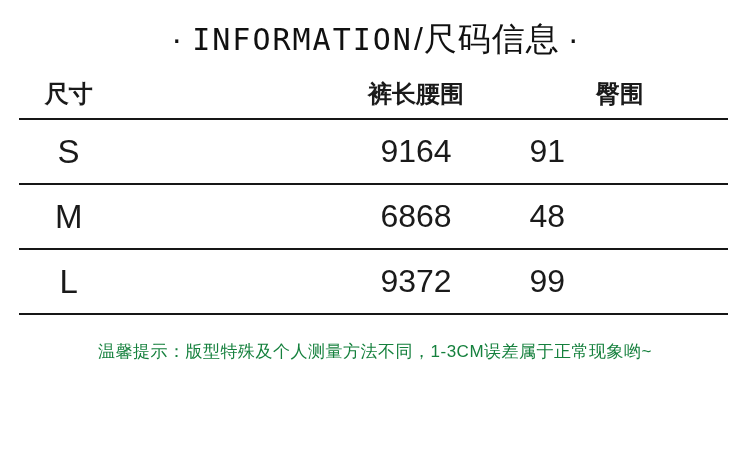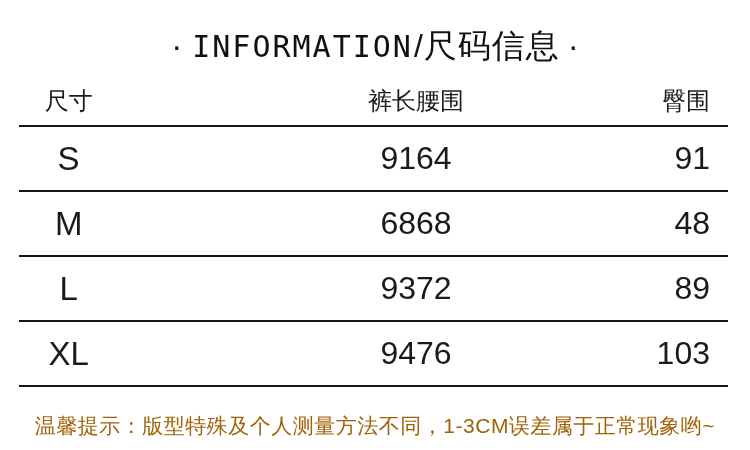--- a/index.html
+++ b/index.html
@@ -7,21 +7,21 @@
     padding: 0;
     width: 750px;
     height: 450px;
     background: #ffffff;
     overflow: hidden;
     font-family: "Liberation Sans", sans-serif;
     color: #1a1a1a;
   }
   
   .title {
-    margin-top: 23px;
+    margin-top: 16px;
     height: 46px;
     line-height: 46px;
     text-align: center;
     white-space: nowrap;
     color: #111111;
   }
   .title .dot {
     font-size: 33px;
     vertical-align: baseline;
   }
@@ -46,42 +46,42 @@
     border-collapse: collapse;
     table-layout: fixed;
     width: 709px;
     margin: 0 0 0 19px;
   }
   .size-table thead tr { height: 57px; }
   .size-table th {
     vertical-align: bottom;
     padding: 0 0 8px 0;
     font-size: 24px;
-    font-weight: normal;
+    font-weight: bold;
     border-bottom: 2px solid #161616;
   }
   .size-table tbody tr { height: 65px; }
   .size-table td {
     vertical-align: middle;
     padding: 0;
     font-size: 32px;
     border-bottom: 2px solid #161616;
   }
   .col-size   { text-align: center; }
   .col-length { text-align: right; }
   .col-waist  { text-align: left; }
-  .col-hip    { text-align: right; padding-right: 18px !important; }
+  .col-hip    { padding-right: 18px !important; }
   td.col-size { font-size: 33px; }
   
   .footer-note {
     margin-top: 25px;
     text-align: center;
-    font-size: 21px;
+    font-size: 17px;
     letter-spacing: 0.5px;
-    color: #a16207;
+    color: #15803d;
     white-space: nowrap;
   }
 </style>
 </head>
 <body>
 
 <div class="title">
   <span class="dot dot-left">·</span><span class="latin">INFORMATION</span><span class="sep">/</span><span class="cjk">尺码信息</span><span class="dot dot-right">·</span>
 </div>
 
@@ -110,24 +110,18 @@
     <tr>
       <td class="col-size">M</td>
       <td class="col-length">68</td>
       <td class="col-waist">68</td>
       <td class="col-hip">48</td>
     </tr>
     <tr>
       <td class="col-size">L</td>
       <td class="col-length">93</td>
       <td class="col-waist">72</td>
-      <td class="col-hip">89</td>
-    </tr>
-    <tr>
-      <td class="col-size">XL</td>
-      <td class="col-length">94</td>
-      <td class="col-waist">76</td>
-      <td class="col-hip">103</td>
+      <td class="col-hip">99</td>
     </tr>
   </tbody>
 </table>
 
 <div class="footer-note">温馨提示：版型特殊及个人测量方法不同，1-3CM误差属于正常现象哟~</div>
 
 </body></html>

